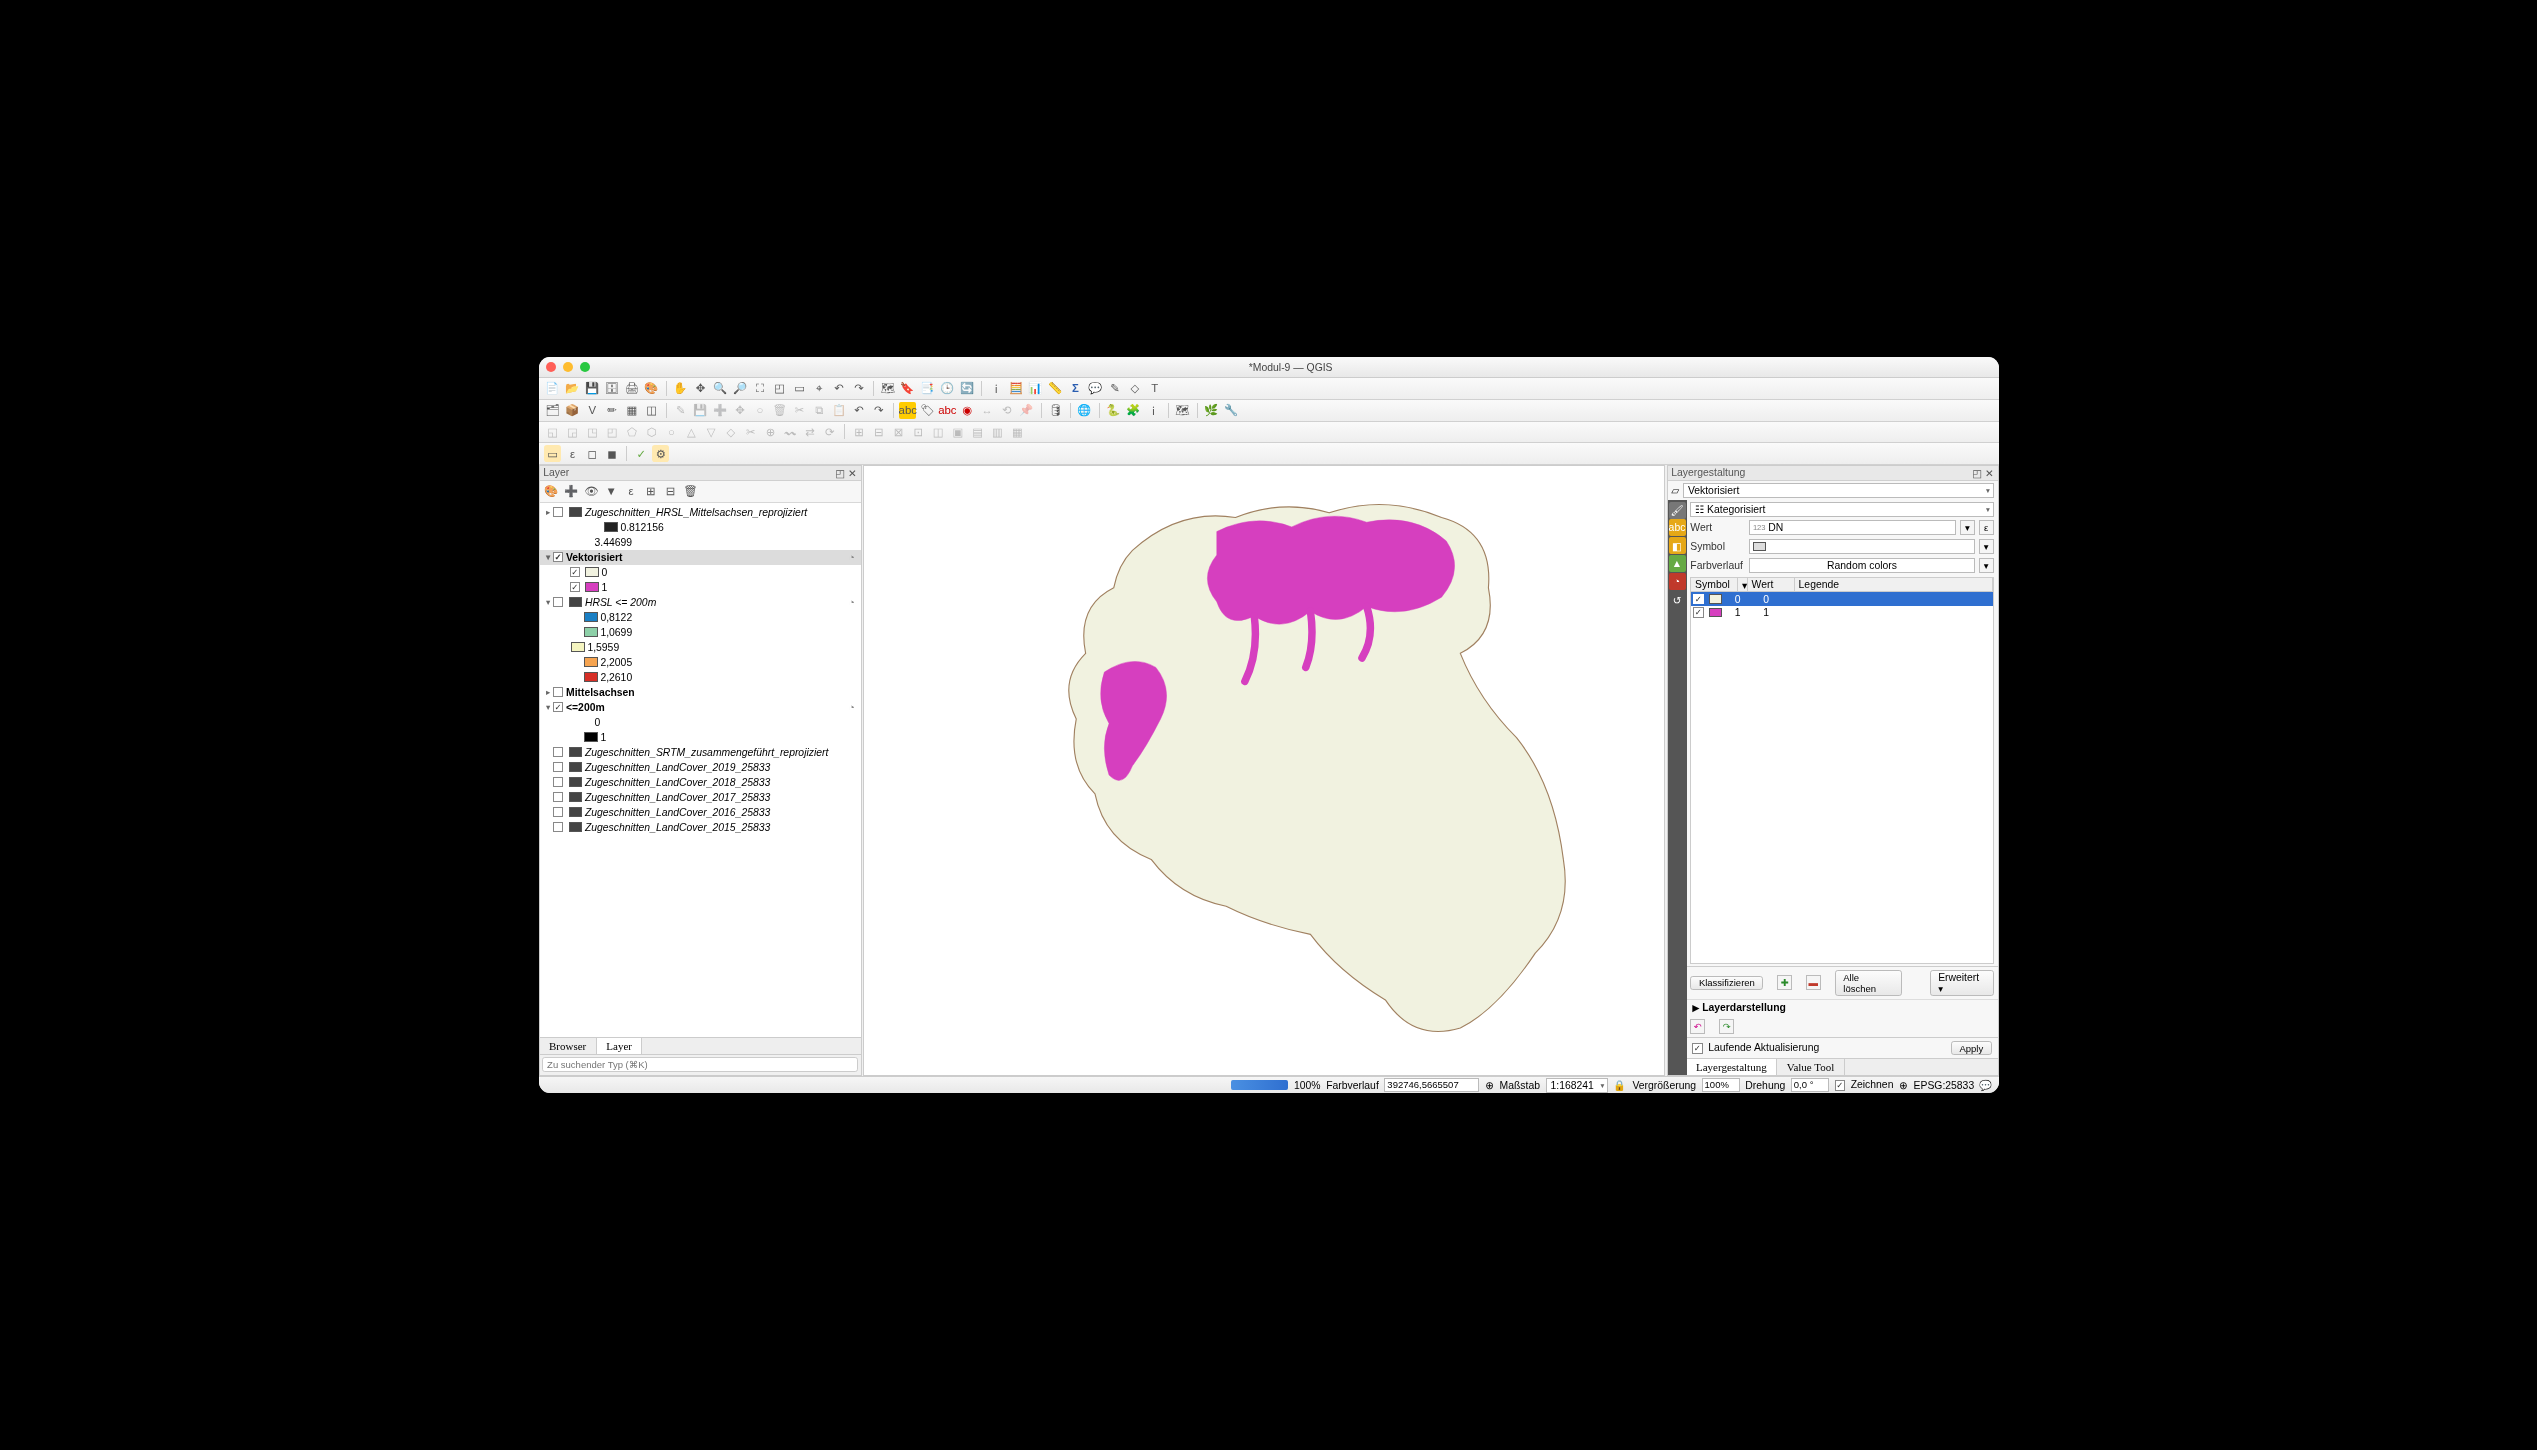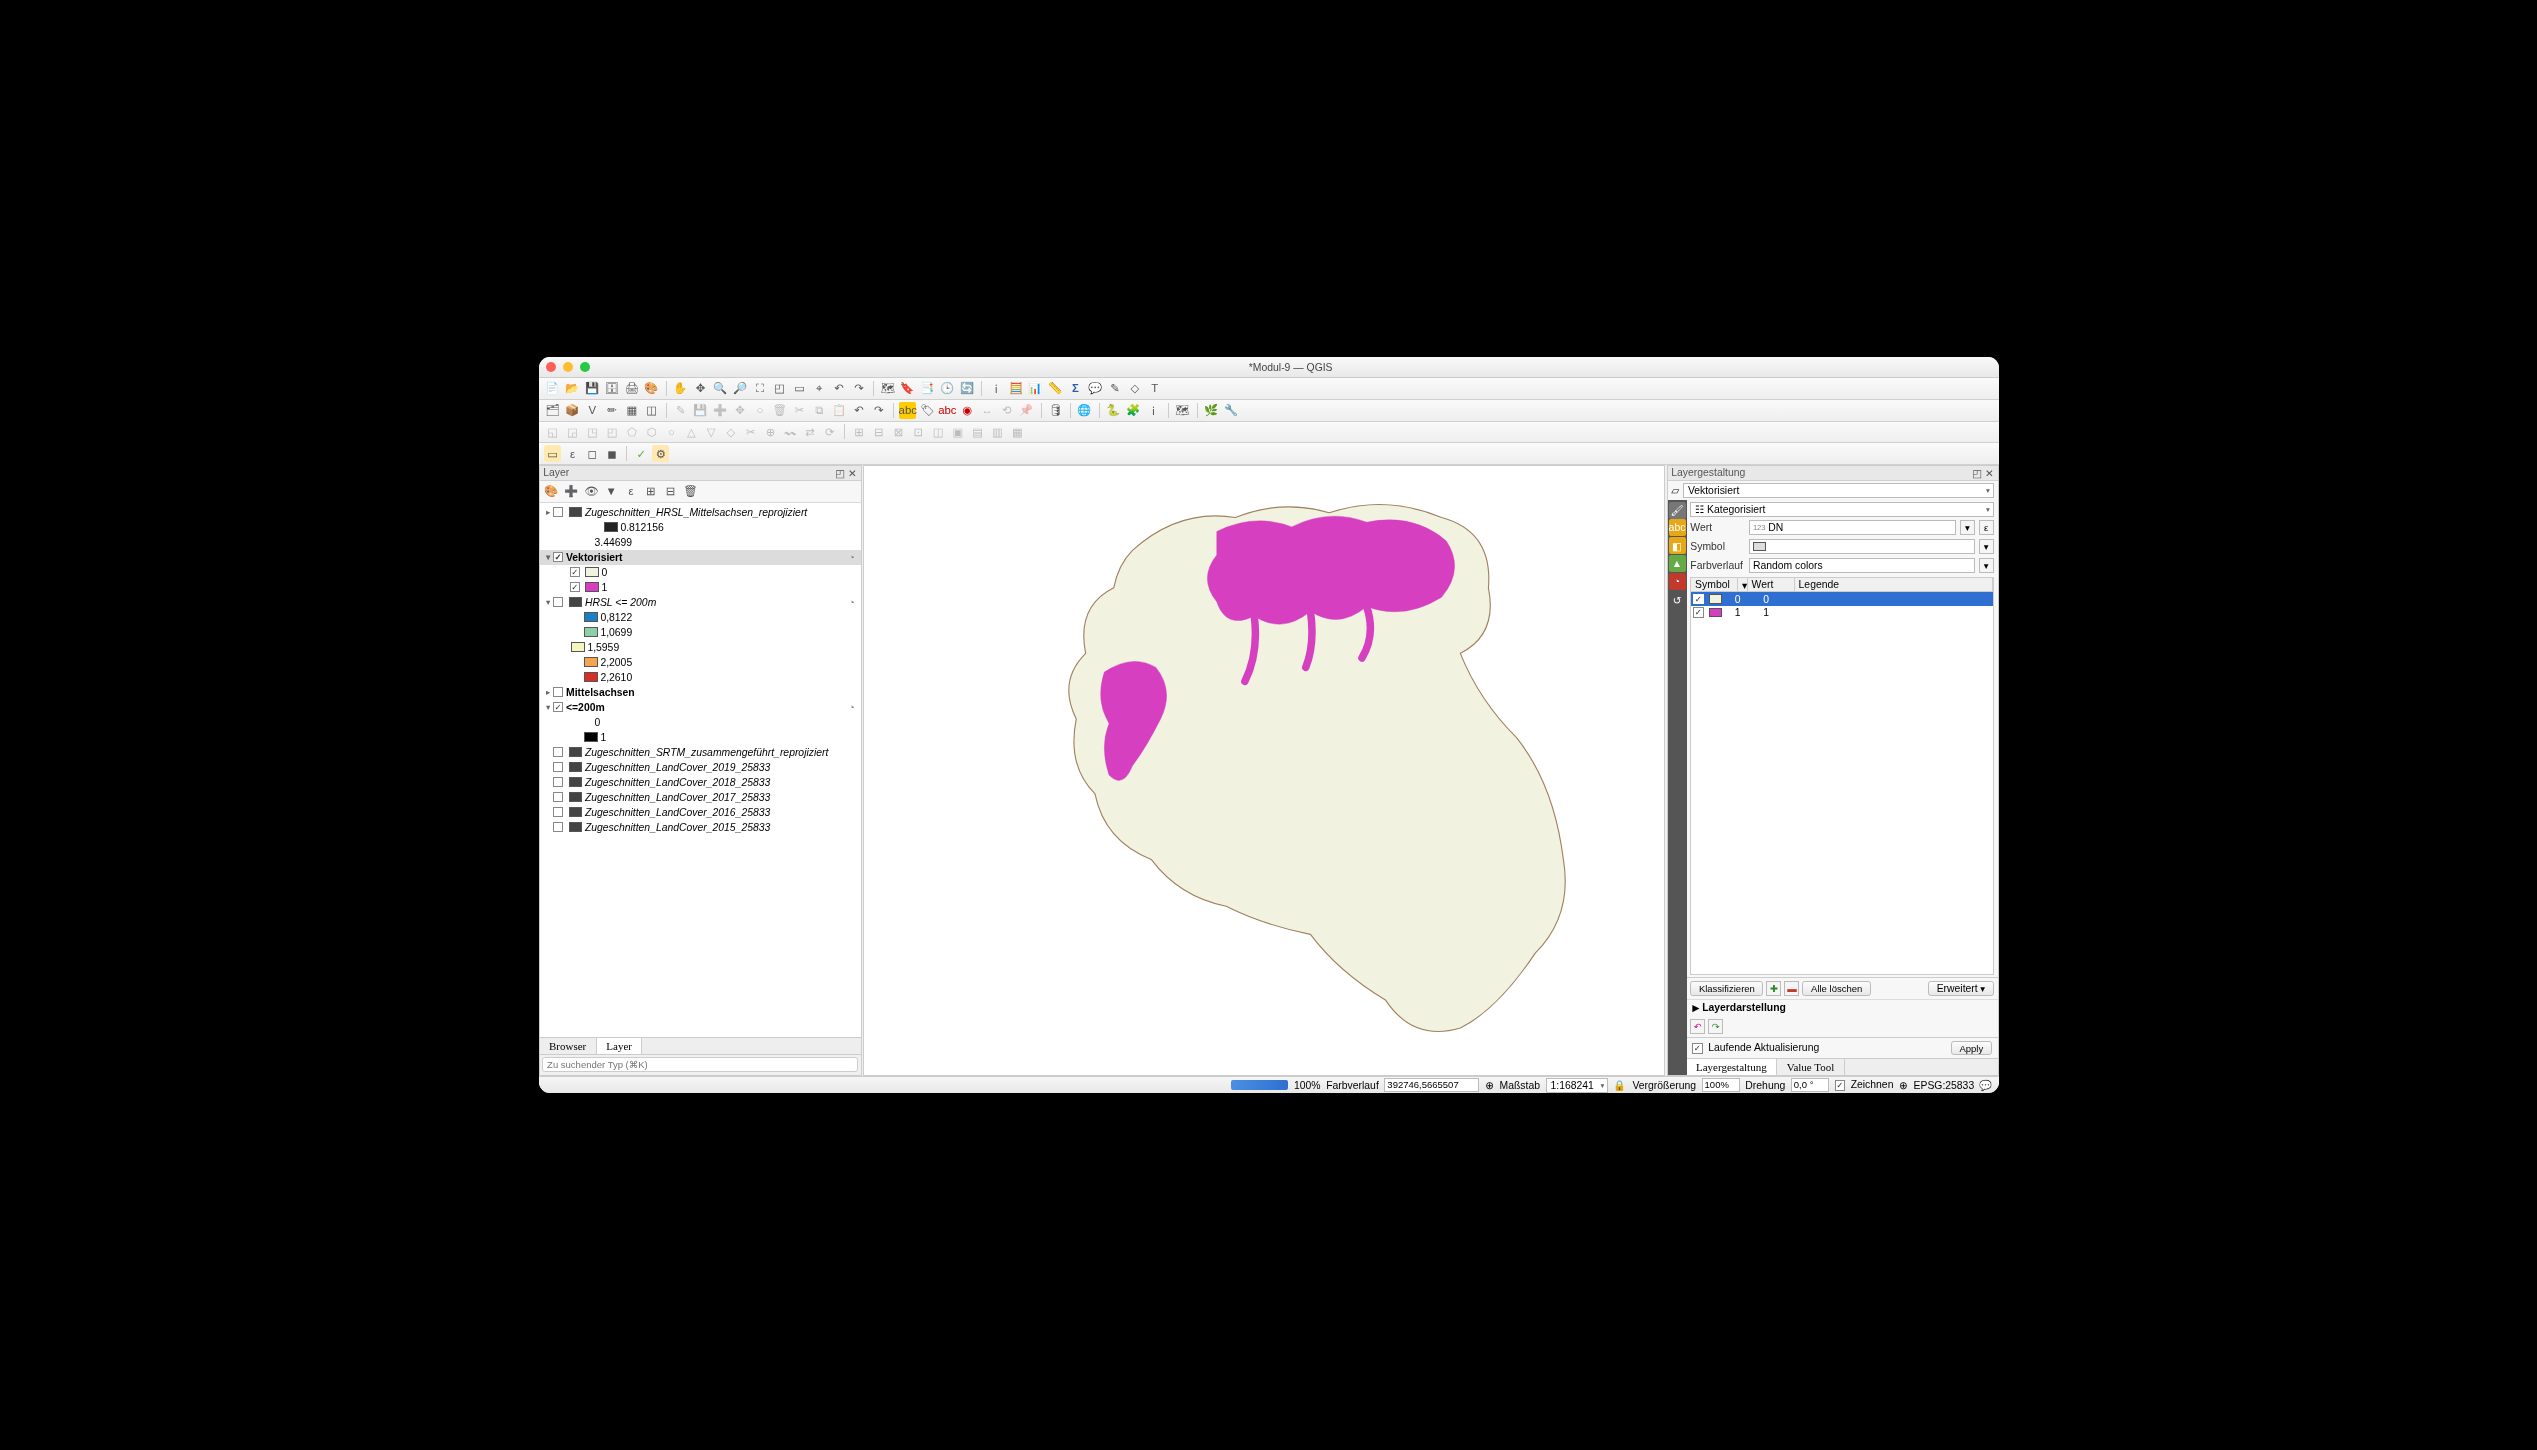--- a/index.html
+++ b/index.html
@@ -42,21 +42,21 @@
 .right-content { flex: 1; display: flex; flex-direction: column; background: #f7f7f7; }
 .form-row { display: flex; align-items: center; gap: 3.8px; padding: 1.9px 3.8px; font-size: 9.5px; }
 .form-row label { width: 55px; color: #333; }
 .form-row .field { flex: 1; border: 0.9px solid #bbb; background: #fff; height: 15px; font-size: 9.5px; padding: 0 2.8px; display: flex; align-items: center; }
 .mini-btn { width: 15px; height: 15px; border: 0.9px solid #bbb; background: #f5f5f5; display: inline-flex; align-items: center; justify-content: center; font-size: 9.5px; cursor: pointer; }
 .cat-table { flex: 1; background: #fff; border: 0.9px solid #ccc; margin: 1.9px 3.8px; font-size: 9.5px; overflow: hidden; }
 .cat-head { display: flex; background: #f0f0f0; border-bottom: 0.9px solid #ccc; }
 .cat-head div { padding: 0.9px 3.8px; border-right: 0.9px solid #ccc; }
 .cat-row { display: flex; align-items: center; padding: 0 1.9px; height: 13.3px; }
 .cat-row.sel { background: #2f6fd0; color: #fff; }
-.action-row { display: flex; gap: 3px; padding: 2.8px 3.8px; align-items: center; border-top: 0.9px solid #ccc; }
+.action-row { display: flex; gap: 14px; padding: 2.8px 3.8px; align-items: center; border-top: 0.9px solid #ccc; }
 .btn { border: 0.9px solid #bbb; background: linear-gradient(#fcfcfc,#e8e8e8); padding: 0.9px 7.6px; border-radius: 2.8px; font-size: 9.5px; cursor: pointer; }
 .expand-row { padding: 2.8px 5.7px; font-size: 9.5px; border-top: 0.9px solid #ddd; cursor: pointer; }
 .apply-row { display: flex; justify-content: space-between; align-items: center; padding: 2.8px 5.7px; border-top: 0.9px solid #ccc; }
 .status { height: 17px; background: linear-gradient(#f6f6f6,#e8e8e8); border-top: 0.9px solid #ccc; display: flex; align-items: center; padding: 0 5.7px; font-size: 9.5px; gap: 5.7px; }
 .status .progress { width: 57px; height: 9.5px; background: linear-gradient(90deg,#4a90e2,#2f6fd0); border-radius: 1.9px; }
 .status input { border: 0.9px solid #bbb; font-size: 9.5px; padding: 0 1.9px; height: 13.3px; }
 .combo { border: 0.9px solid #bbb; background: #fff; font-size: 9.5px; height: 15px; padding: 0 13.3px 0 3.8px; position: relative; display: inline-flex; align-items: center; }
 .combo::after { content: "▾"; position: absolute; right: 2.8px; font-size: 7.6px; color: #666; }
 </style>
 </head>
@@ -379,21 +379,21 @@
           </div>
           <div class="form-row">
             <label>Symbol</label>
             <div class="field">
                 <span class="sw" style="background:#ddd;margin:0"></span>
               </div>
             <span class="mini-btn">▾</span>
           </div>
           <div class="form-row">
             <label>Farbverlauf</label>
-            <div class="field" style="">
+            <div class="field" style="justify-content:center">
                 <span>Random colors</span>
               </div>
             <span class="mini-btn">▾</span>
           </div>
 
           <div class="cat-table">
             <div class="cat-head">
               <div style="width:47px">Symbol</div>
               <div style="width:9.5px">▾</div>
               <div style="width:47px">Wert</div>

